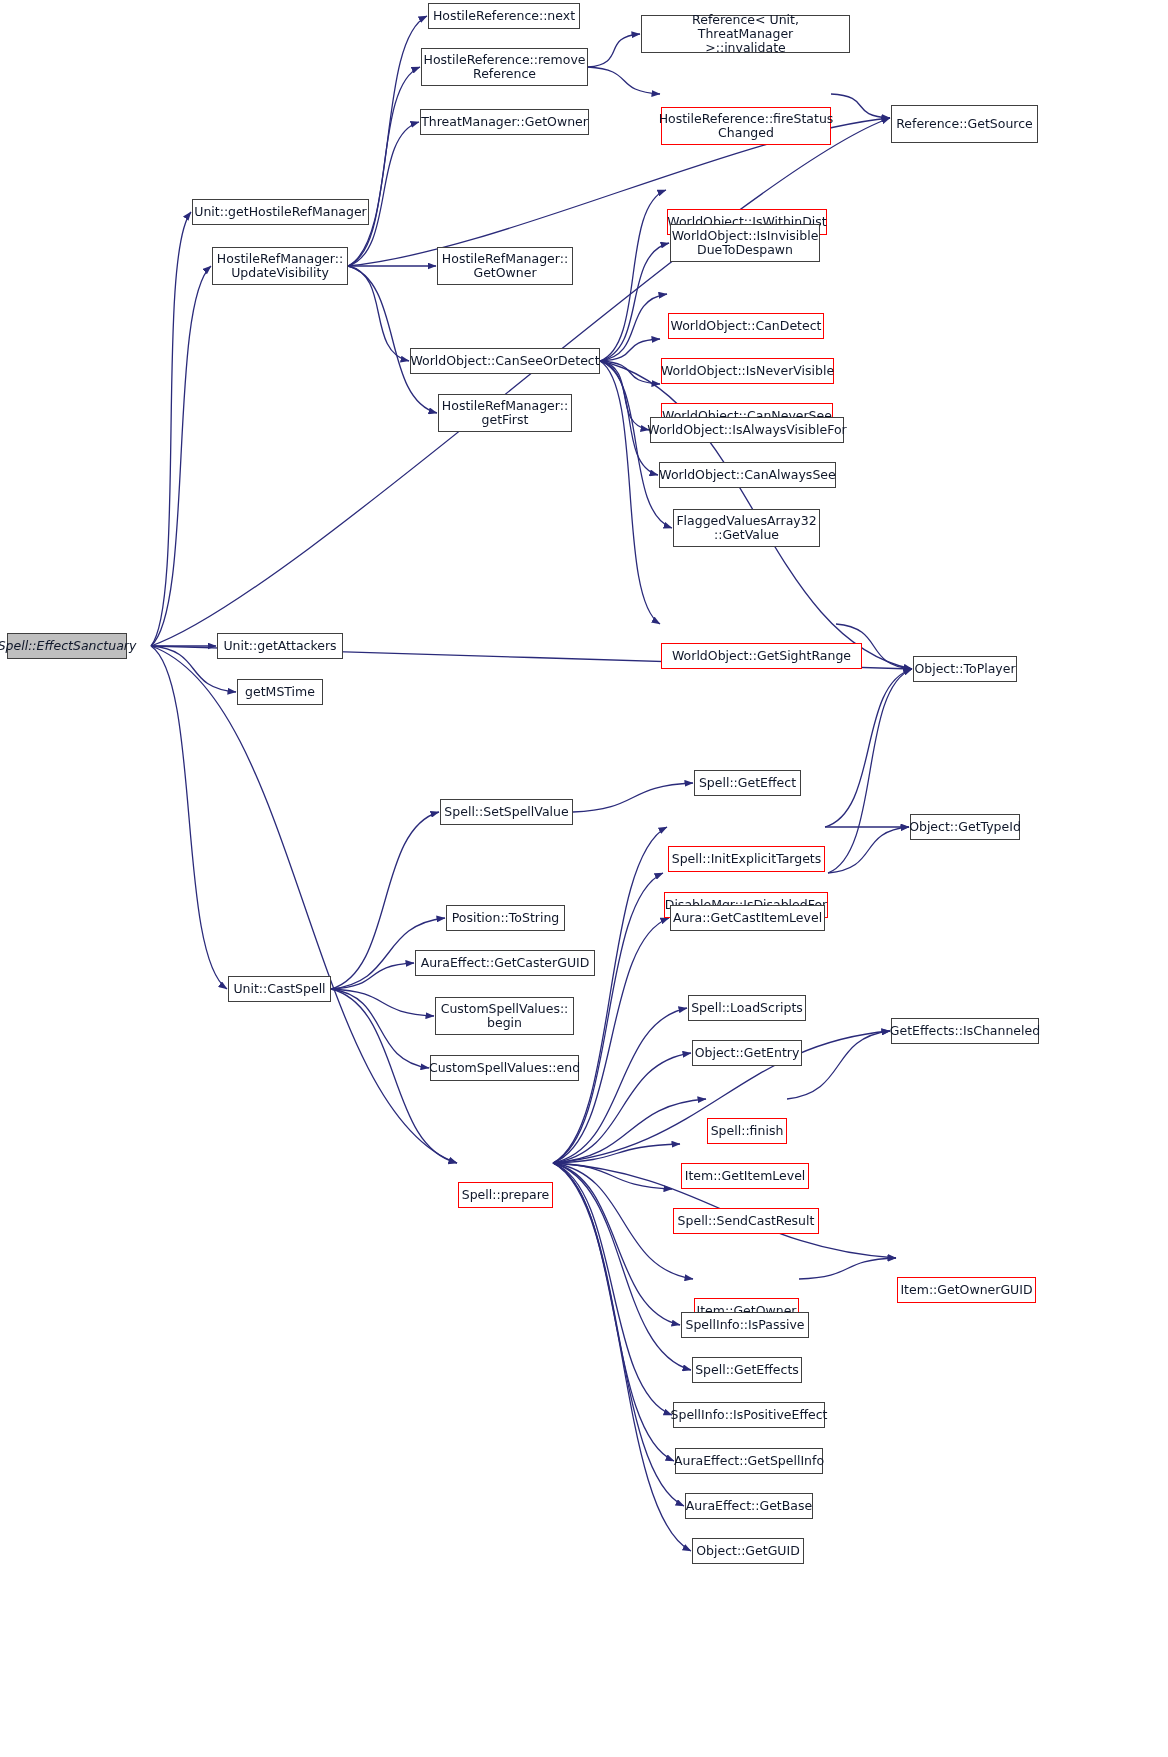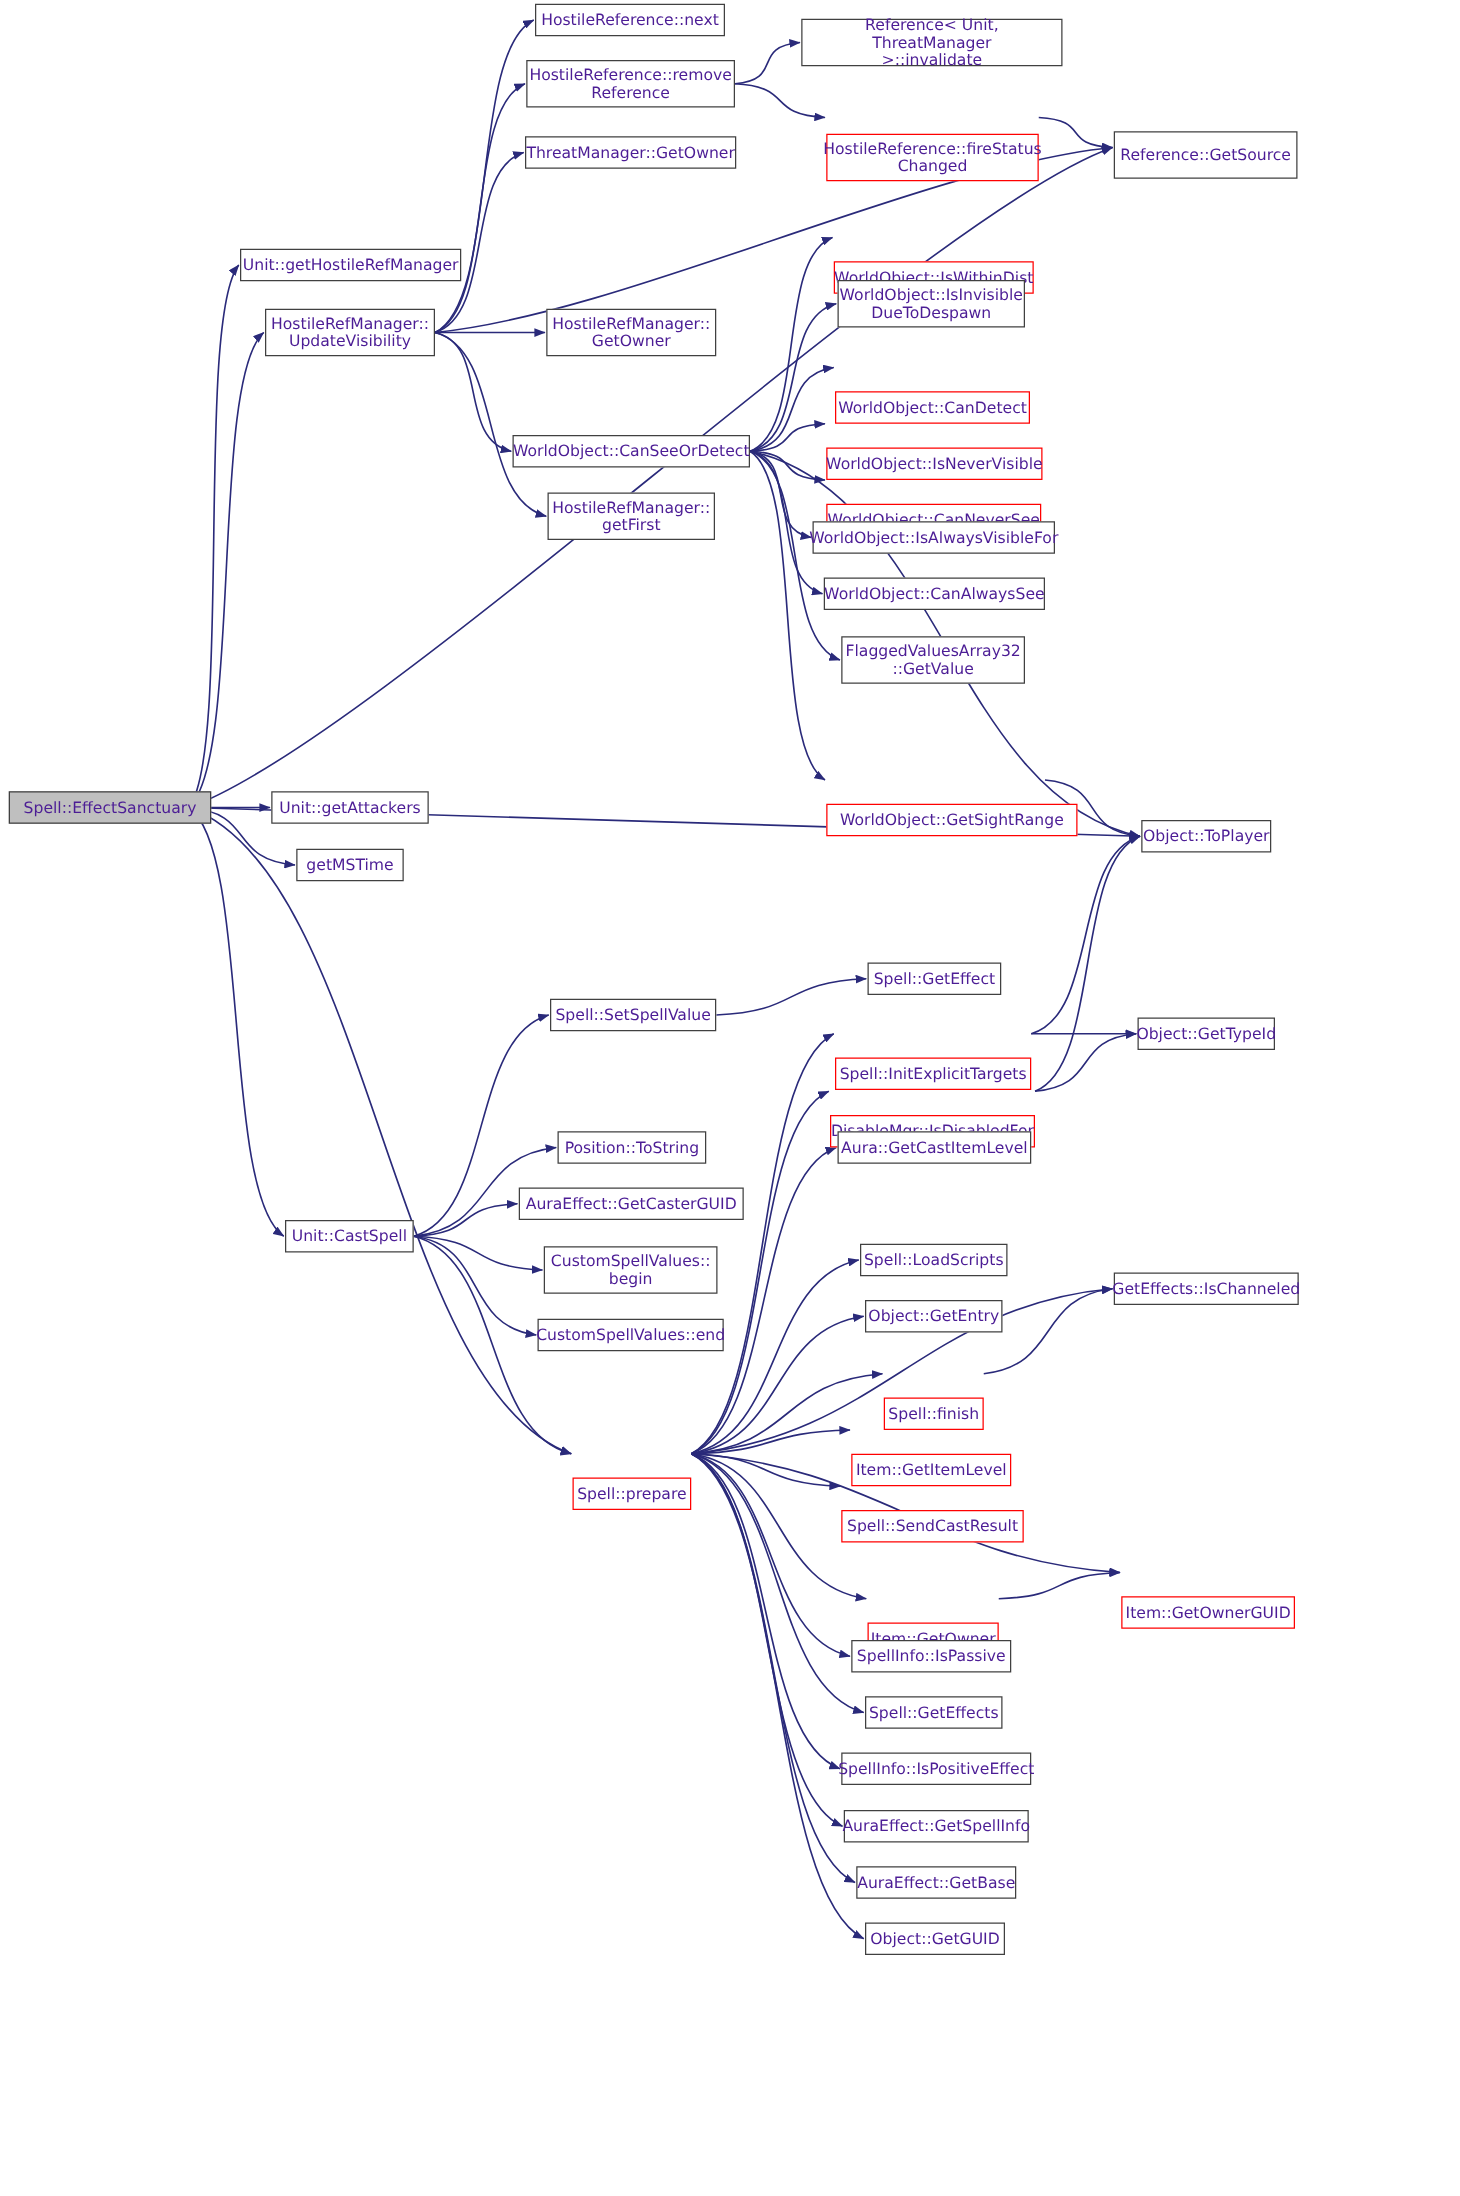--- a/index.html
+++ b/index.html
@@ -15,21 +15,21 @@
   #edges{position:absolute;left:0;top:0;width:1168px;height:1757px;}
   .node{
     position:absolute;
     box-sizing:border-box;
     display:flex;
     align-items:center;
     justify-content:center;
     text-align:center;
     background:#ffffff;
     border:1px solid #404040;
-    color:#4c1d95;
+    color:#0f172a;
     font-size:12.5px;
     line-height:14px;
     letter-spacing:0px;
     white-space:pre-line;
     padding:0 3px;
     z-index:5;
   }
   .node.red{border:1px solid #ff0000;margin-top:32px;}
   .node.current{background:#bfbfbf;border:1px solid #404040;}
 </style>
@@ -99,21 +99,21 @@
         <path d="M 553 1163 C 628.96 1201.8, 615.04 1512.2, 691 1551" fill="none" stroke="#2a2a7a" stroke-width="1.3" marker-end="url(#arrow)"></path>
         <path d="M 825 827 C 879.54 811.2, 857.46 684.8, 912 669" fill="none" stroke="#2a2a7a" stroke-width="1.3" marker-end="url(#arrow)"></path>
         <path d="M 825 827 C 878.28 827, 855.72 827, 909 827" fill="none" stroke="#2a2a7a" stroke-width="1.3" marker-end="url(#arrow)"></path>
         <path d="M 828 873 C 881.28 852.6, 858.72 689.4, 912 669" fill="none" stroke="#2a2a7a" stroke-width="1.3" marker-end="url(#arrow)"></path>
         <path d="M 828 873 C 880.02 868.4, 856.98 831.6, 909 827" fill="none" stroke="#2a2a7a" stroke-width="1.3" marker-end="url(#arrow)"></path>
         <path d="M 787 1099 C 848.26 1092.2, 828.74 1037.8, 890 1031" fill="none" stroke="#2a2a7a" stroke-width="1.3" marker-end="url(#arrow)"></path>
         <path d="M 799 1279 C 857.74 1276.9, 837.26 1260.1, 896 1258" fill="none" stroke="#2a2a7a" stroke-width="1.3" marker-end="url(#arrow)"></path>
       </g>
   </svg>
   <div id="node-layer">
-      <div class="node current" style="left: 7px; top: 633px; width: 162px; height: 26px;">Spell::EffectSanctuary</div>
+      <div class="node current" style="left: 7px; top: 633px; width: 120px; height: 26px; font-style: italic;">Spell::EffectSanctuary</div>
       <div class="node" style="left: 192px; top: 199px; width: 177px; height: 26px;">Unit::getHostileRefManager</div>
       <div class="node" style="left: 212px; top: 247px; width: 136px; height: 38px;">HostileRefManager::
 UpdateVisibility</div>
       <div class="node" style="left: 428px; top: 3px; width: 152px; height: 26px;">HostileReference::next</div>
       <div class="node" style="left: 421px; top: 48px; width: 167px; height: 38px;">HostileReference::remove
 Reference</div>
       <div class="node" style="left: 420px; top: 109px; width: 169px; height: 26px;">ThreatManager::GetOwner</div>
       <div class="node" style="left: 641px; top: 15px; width: 209px; height: 38px;">Reference&lt; Unit, ThreatManager
 &gt;::invalidate</div>
       <div class="node red" style="left: 661px; top: 75px; width: 170px; height: 38px;">HostileReference::fireStatus

